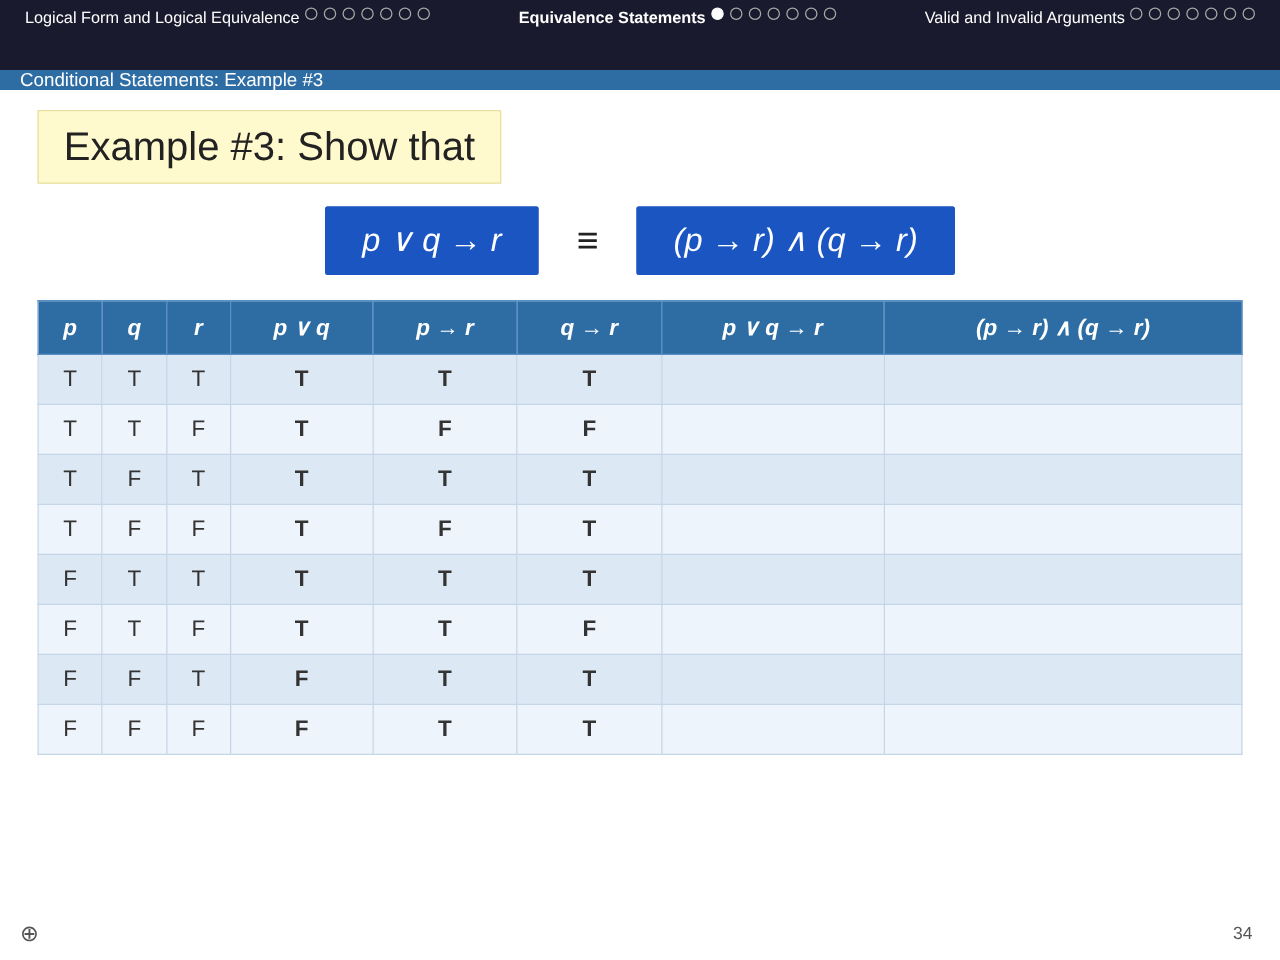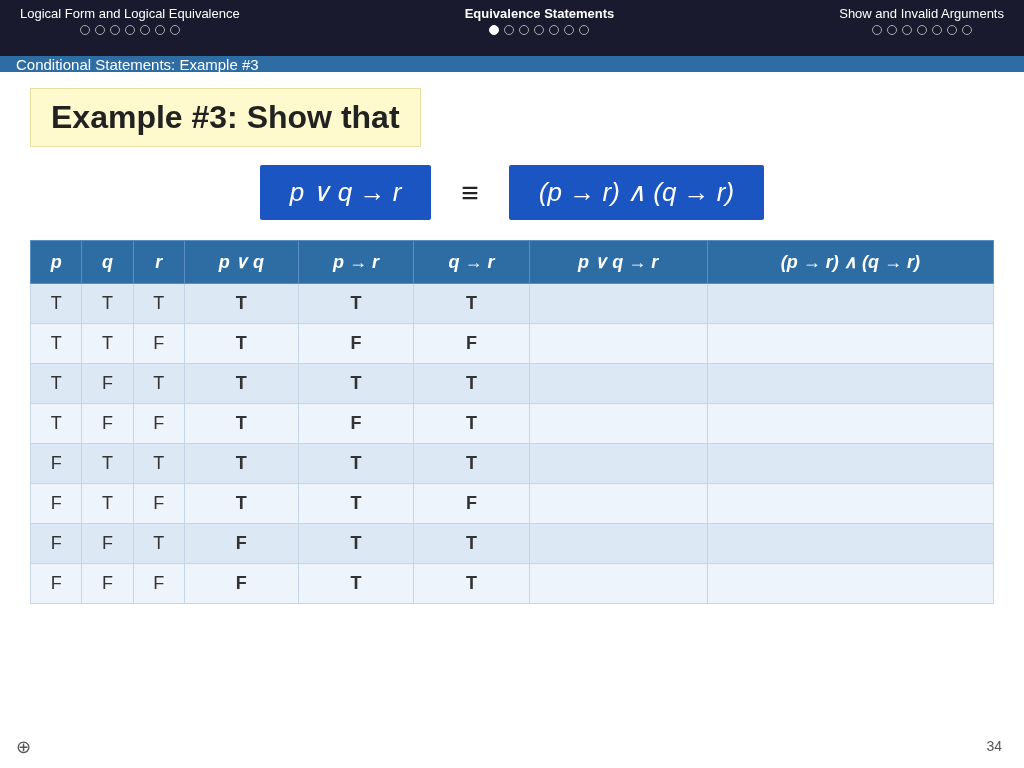--- a/index.html
+++ b/index.html
@@ -17,22 +17,20 @@
       background: #1a1a2e;
       color: #fff;
       display: flex;
       justify-content: space-between;
       align-items: flex-start;
       padding: 6px 20px 6px 20px;
       height: 56px;
     }
     .nav-section {
       display: flex;
-      flex-direction: column;
-      align-items: center;
       gap: 4px;
     }
     .nav-title {
       font-size: 13px;
       font-weight: normal;
       white-space: nowrap;
     }
     .nav-title.active {
       font-weight: bold;
     }
@@ -69,21 +67,21 @@
       background: #fff;
     }
 
     
     .title-box {
       background: #fffacd;
       border: 1px solid #e8e0a0;
       display: inline-block;
       padding: 10px 20px;
       font-size: 32px;
-      font-weight: bold;
+      font-weight: normal;
       color: #222;
       margin-bottom: 18px;
     }
 
     
     .equiv-row {
       display: flex;
       align-items: center;
       justify-content: center;
       gap: 30px;
@@ -175,21 +173,21 @@
       <div class="dot filled"></div>
       <div class="dot"></div>
       <div class="dot"></div>
       <div class="dot"></div>
       <div class="dot"></div>
       <div class="dot"></div>
       <div class="dot"></div>
     </div>
   </div>
   <div class="nav-section">
-    <span class="nav-title">Show and Invalid Arguments</span>
+    <span class="nav-title">Valid and Invalid Arguments</span>
     <div class="nav-dots">
       <div class="dot"></div>
       <div class="dot"></div>
       <div class="dot"></div>
       <div class="dot"></div>
       <div class="dot"></div>
       <div class="dot"></div>
       <div class="dot"></div>
     </div>
   </div>

